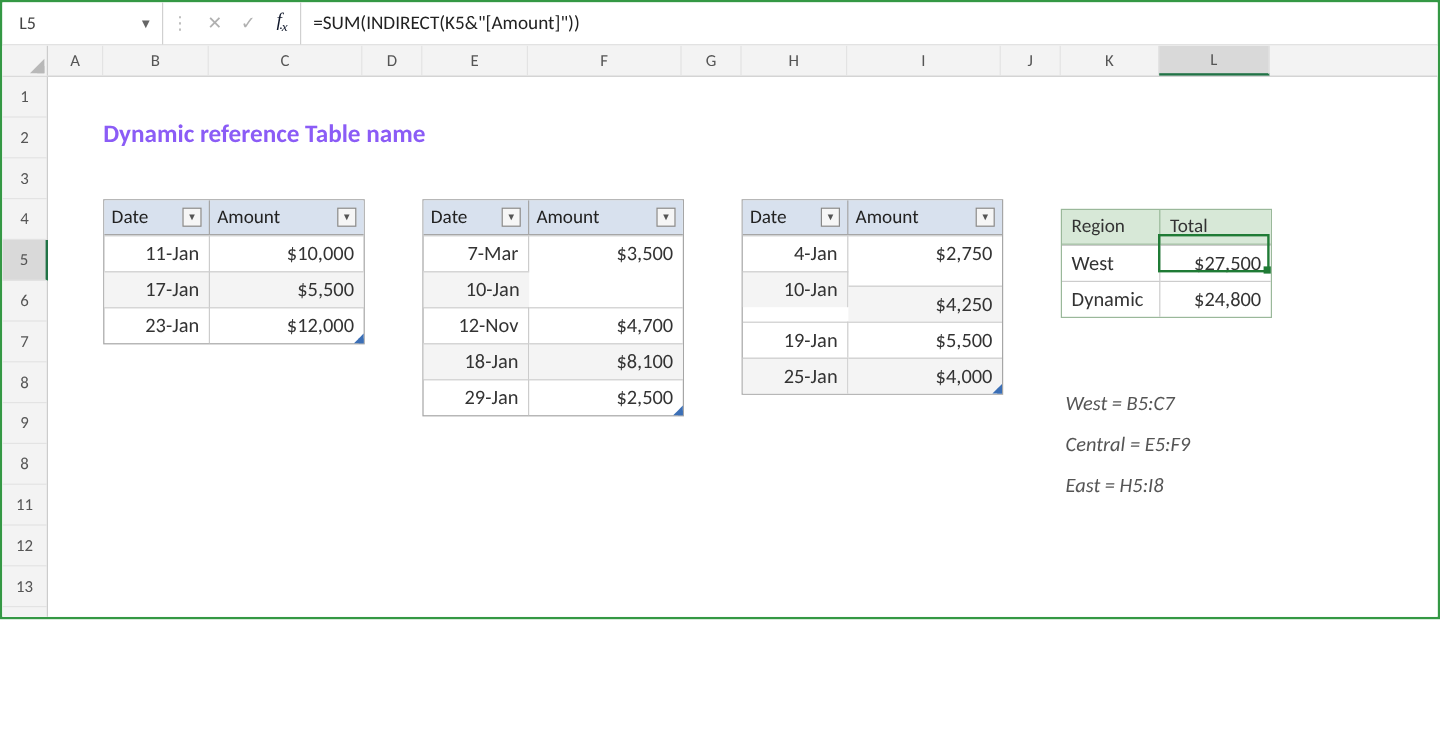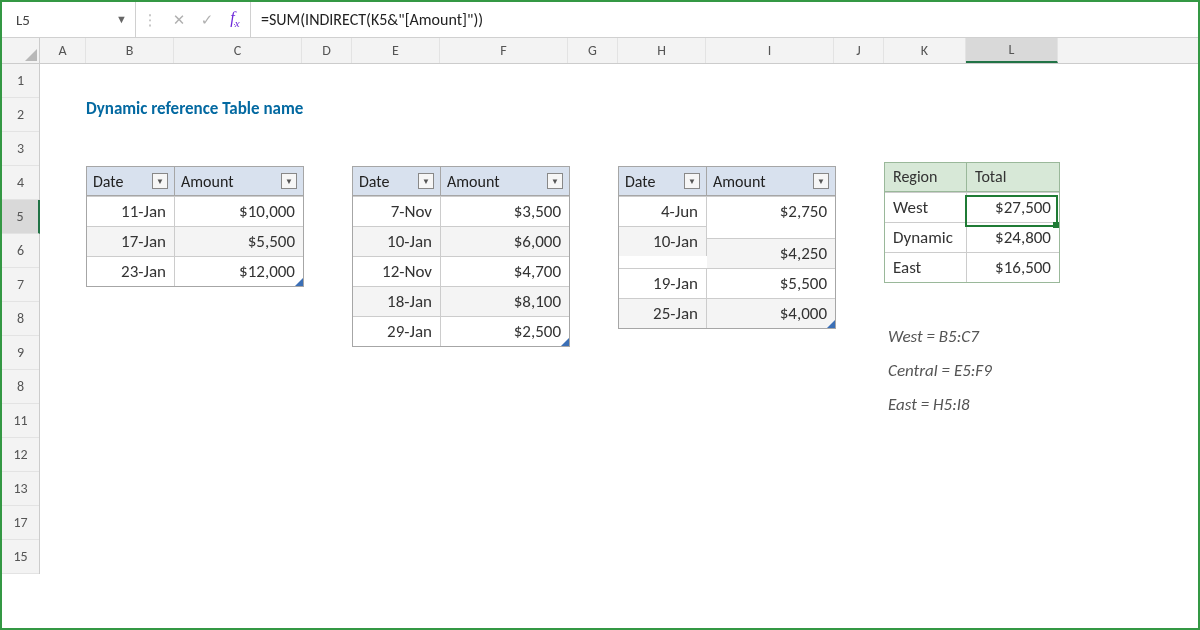--- a/index.html
+++ b/index.html
@@ -9,21 +9,21 @@
     font-size: 15px;
     color: #333;
     background: #fff;
     width: 1200px;
     height: 630px;
     overflow: hidden;
   }
   .frame {
     border: 2px solid #349844;
     width: 1200px;
-    height: 630px;
+    height: 516px;
     position: relative;
     background: #fff;
   }
 
   
   .formula-bar {
     height: 36px;
     display: flex;
     align-items: stretch;
     border-bottom: 1px solid #d0d0d0;
@@ -48,21 +48,21 @@
     width: 28px;
     display:flex; align-items:center; justify-content:center;
     color:#bbb;
   }
   .fb-btns {
     display:flex; align-items:center; gap:10px;
     padding: 0 6px;
     border-right: 1px solid #d0d0d0;
   }
   .fb-btn { color:#b0b0b0; font-size:15px; width:18px; text-align:center; cursor:default; }
-  .fb-btn.fx { color:#6d28d9; font-style: italic; font-family: 'Times New Roman', serif; font-size:16px;text-decoration:underline; }
+  .fb-btn.fx { color:#0f172a; font-style: italic; font-family: 'Times New Roman', serif; font-size:16px;text-decoration:underline; }
   .formula-input {
     flex:1; display:flex; align-items:center; padding: 0 10px;
     color:#222; font-size:16px;
     font-family: Calibri, 'Segoe UI', Arial, sans-serif;
   }
 
   
   .sheet {
     position:absolute; top:36px; left:0; right:0; bottom:0;
     overflow:hidden;
@@ -123,21 +123,21 @@
       linear-gradient(to right, #eee 1px, transparent 1px),
       linear-gradient(to bottom, #eee 1px, transparent 1px);
     background-size: 100px 34px;
     opacity:0.0; 
   }
 
   .cell-layer { position:absolute; inset:0; }
 
   .title-cell {
     position:absolute; left:46px; top:34px;
-    font-weight:bold; font-size:17px; color:#0369a1;
+    font-weight:bold; font-size:21px; color:#8b5cf6;
   }
 
   
   .xtbl { position:absolute; border:1px solid #a6a6a6; }
   .xtbl .hdr { display:flex; background:#d8e1ee; border-bottom:1px solid #a6a6a6;}
   .xtbl .hdr .hcell {
     padding:4px 6px; font-size:16px; color:#222;
     border-right:1px solid #a6a6a6; display:flex; align-items:center; justify-content:space-between;
     height:28px;
   }
@@ -275,26 +275,25 @@
                 <span>Date</span>
                 <span class="drop-btn">▼</span>
               </div>
             <div class="hcell" style="width:128px">
                 <span>Amount</span>
                 <span class="drop-btn">▼</span>
               </div>
           </div>
           <div id="tbl2-body">
               <div class="row">
-                <div class="cell" style="width: 88px;">7-Nov</div>
+                <div class="cell" style="width: 88px;">7-Mar</div>
                 <div class="cell" style="width: 128px;">$3,500</div>
               </div>
               <div class="row">
                 <div class="cell" style="width: 88px;">10-Jan</div>
-                <div class="cell" style="width: 128px;">$6,000</div>
               </div>
               <div class="row">
                 <div class="cell" style="width: 88px;">12-Nov</div>
                 <div class="cell" style="width: 128px;">$4,700</div>
               </div>
               <div class="row">
                 <div class="cell" style="width: 88px;">18-Jan</div>
                 <div class="cell" style="width: 128px;">$8,100</div>
               </div>
               <div class="row">
@@ -311,57 +310,53 @@
                 <span>Date</span>
                 <span class="drop-btn">▼</span>
               </div>
             <div class="hcell" style="width:128px">
                 <span>Amount</span>
                 <span class="drop-btn">▼</span>
               </div>
           </div>
           <div id="tbl3-body">
               <div class="row">
-                <div class="cell" style="width: 88px;">4-Jun</div>
+                <div class="cell" style="width: 88px;">4-Jan</div>
                 <div class="cell" style="width: 128px;">$2,750</div>
               </div>
               <div class="row">
                 <div class="cell" style="width: 88px;">10-Jan</div>
                 <div class="cell" style="width: 128px; margin-top: 12px;">$4,250</div>
               </div>
               <div class="row">
                 <div class="cell" style="width: 88px;">19-Jan</div>
                 <div class="cell" style="width: 128px;">$5,500</div>
               </div>
               <div class="row">
                 <div class="cell" style="width: 88px;">25-Jan</div>
                 <div class="cell" style="width: 128px;">$4,000</div>
               </div>
             </div>
           <span class="corner-mark"></span>
         </div>
 
-        <div class="sum-tbl" style="left:844px; top:98px;">
+        <div class="sum-tbl" style="left:844px; top:110px;">
           <div class="hdr">
             <div class="hcell" style="width:82px">Region</div>
             <div class="hcell" style="width:92px">Total</div>
           </div>
           <div id="sum-body">
               <div class="row">
                 <div class="cell" style="width: 82px;">West</div>
                 <div class="cell" style="width: 92px;">$27,500</div>
               </div>
               <div class="row">
                 <div class="cell" style="width: 82px;">Dynamic</div>
                 <div class="cell" style="width: 92px;">$24,800</div>
               </div>
-              <div class="row">
-                <div class="cell" style="width: 82px;">East</div>
-                <div class="cell" style="width: 92px;">$16,500</div>
-              </div>
             </div>
         </div>
 
         <div class="active-cell-ring" style="left:925px; top:131px; width:93px; height:32px;"></div>
 
         <div class="notes" style="left:848px; top:262px;">West = B5:C7</div>
         <div class="notes" style="left:848px; top:296px;">Central = E5:F9</div>
         <div class="notes" style="left:848px; top:330px;">East = H5:I8</div>
 
       </div>

